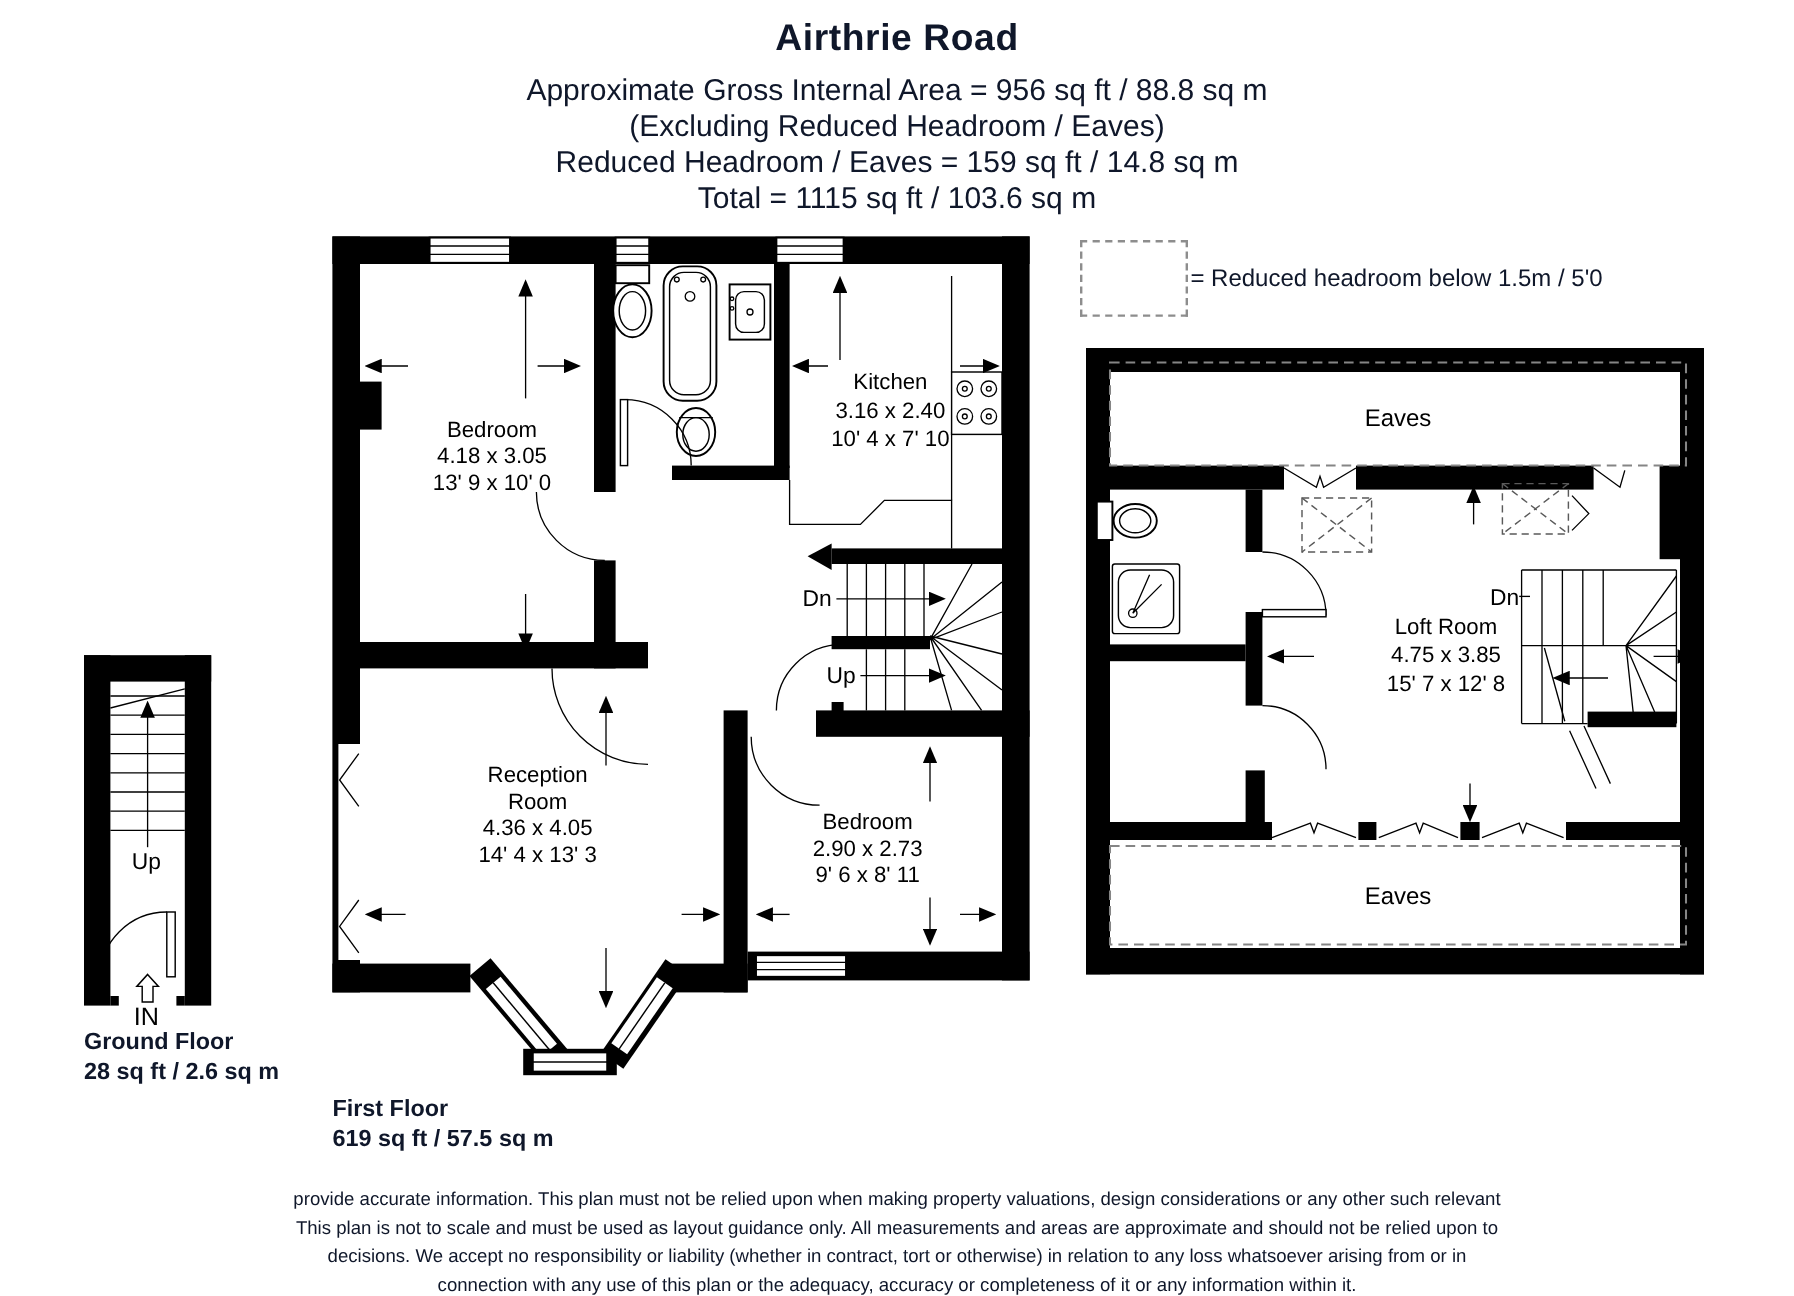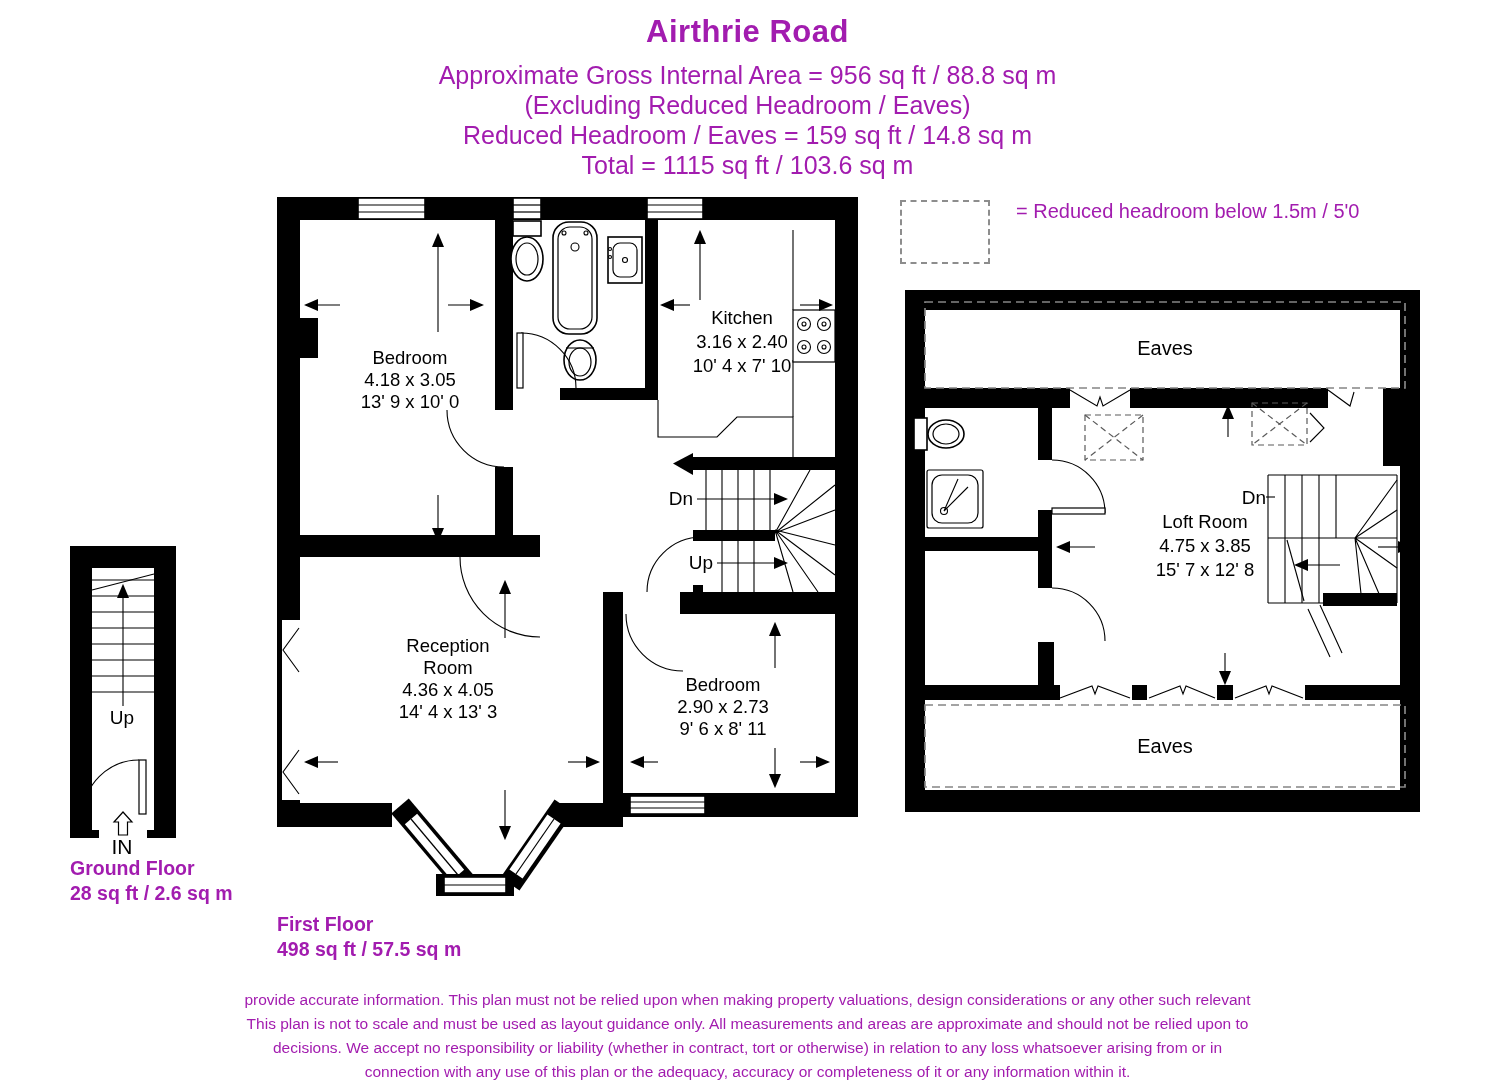--- a/index.html
+++ b/index.html
@@ -1,24 +1,24 @@
 <!DOCTYPE html>
 <html><head>
 <meta charset="utf-8">
 <style>
   html,body{margin:0;padding:0;background:#fff;}
   #canvas{position:relative;width:1495px;height:1080px;background:#ffffff;
-          font-family:"Liberation Sans",sans-serif;color:#a21caf;overflow:hidden;}
+          font-family:"Liberation Sans",sans-serif;color:#0f172a;overflow:hidden;}
   .abs{position:absolute;}
   
   #header{left:0;top:14px;width:100%;text-align:center;}
   #header h1{margin:0 0 10px 0;font-size:31px;font-weight:bold;letter-spacing:.5px;}
   #header .sub{font-size:25px;line-height:30px;}
   
-  #legend{left:900px;top:200px;display:flex;gap:26px;}
+  #legend{left:900px;top:200px;display:flex;align-items:center;gap:2px;}
   #legend .swatch{width:86px;height:60px;border:2px dashed #8d8d8d;background:#fff;}
   #legend .lbl{font-size:20px;}
   
   .floor-label{font-size:19.5px;font-weight:bold;line-height:25px;}
   
   #disclaimer{left:0;top:988px;width:100%;text-align:center;font-size:15.5px;line-height:24px;}
   
   svg{position:absolute;overflow:visible;}
   .w{fill:#000;stroke:none;}
   .t2{fill:none;stroke:#000;stroke-width:1.1;}
@@ -344,21 +344,21 @@
     <text class="t-room" x="305" y="291">15' 7 x 12' 8</text>
   </svg>
 
   <div class="abs floor-label" style="left:70px;top:856px">
     <div>Ground Floor</div>
     <div>28 sq ft / 2.6 sq m</div>
   </div>
 
   <div class="abs floor-label" style="left:277px;top:912px">
     <div>First Floor</div>
-    <div>498 sq ft / 57.5 sq m</div>
+    <div>619 sq ft / 57.5 sq m</div>
   </div>
 
 
   <div class="abs" id="disclaimer">
     <div>provide accurate information. This plan must not be relied upon when making property valuations, design considerations or any other such relevant</div>
     <div>This plan is not to scale and must be used as layout guidance only. All measurements and areas are approximate and should not be relied upon to</div>
     <div>decisions. We accept no responsibility or liability (whether in contract, tort or otherwise) in relation to any loss whatsoever arising from or in</div>
     <div>connection with any use of this plan or the adequacy, accuracy or completeness of it or any information within it.</div>
   </div>
 

